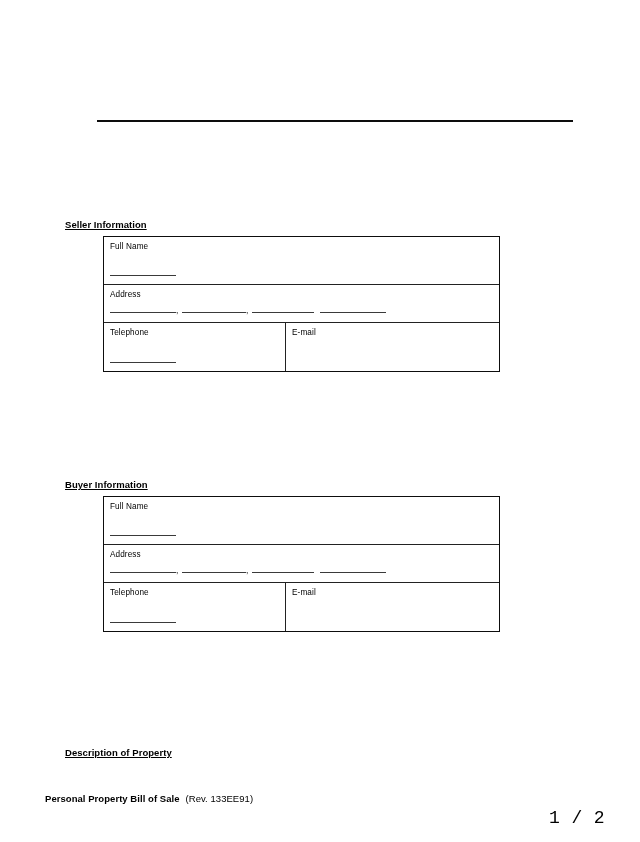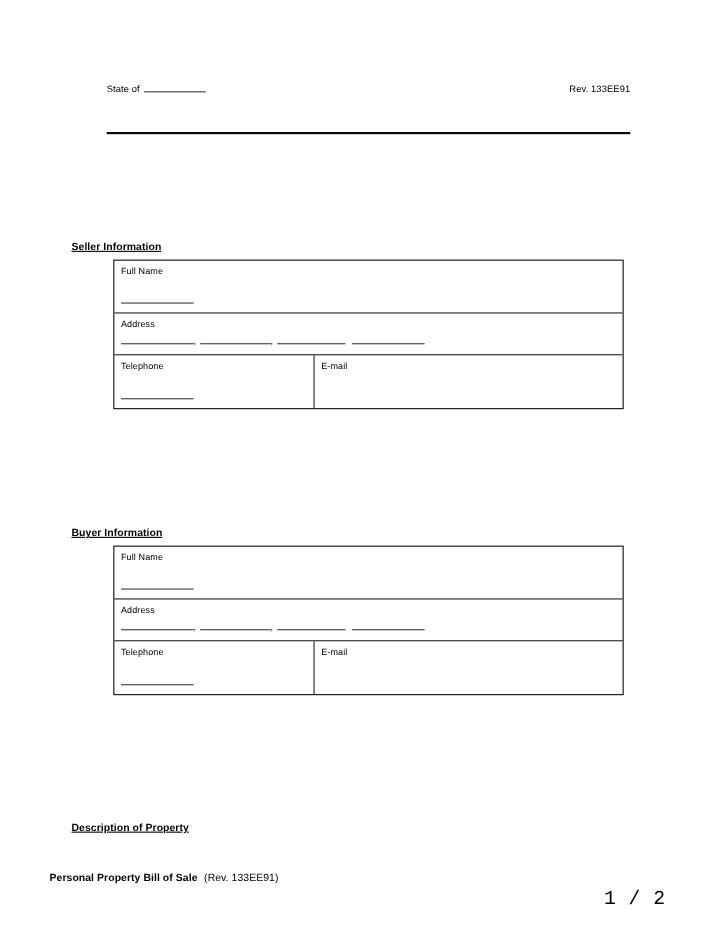--- a/index.html
+++ b/index.html
@@ -89,21 +89,21 @@
     text-decoration: underline;
   }
   #seller-heading { top: 219px; }
   #buyer-heading  { top: 479px; }
   #desc-heading   { top: 747px; }
 
   
   .info-table {
     position: absolute;
     left: 103px;
-    width: 464px;
+    width: 397px;
     border: 1.7px solid #0d0d0d;
     box-sizing: border-box;
     background: #ffffff;
   }
   #seller-table { top: 236px; }
   #buyer-table  { top: 496px; }
 
   .row {
     box-sizing: border-box;
     position: relative;
@@ -205,27 +205,20 @@
     letter-spacing: 0.4px;
     white-space: nowrap;
     font-family: Liberation Mono, monospace;
   }
 </style>
 </head>
 <body>
 
 <div class="page">
 
-  <div class="header-row">
-    <div class="state-of">
-      <span>State of</span>
-      <span class="blank blank-state"></span>
-    </div>
-    <div class="rev-top">Rev. 133EE91</div>
-  </div>
 
   <div class="title-rule"></div>
 
   <div class="section-heading" id="seller-heading">Seller Information</div>
 
   <div class="info-table" id="seller-table">
 
     <div class="row row-name">
       <div class="cell-full">
         <div class="field-label">Full Name</div>

